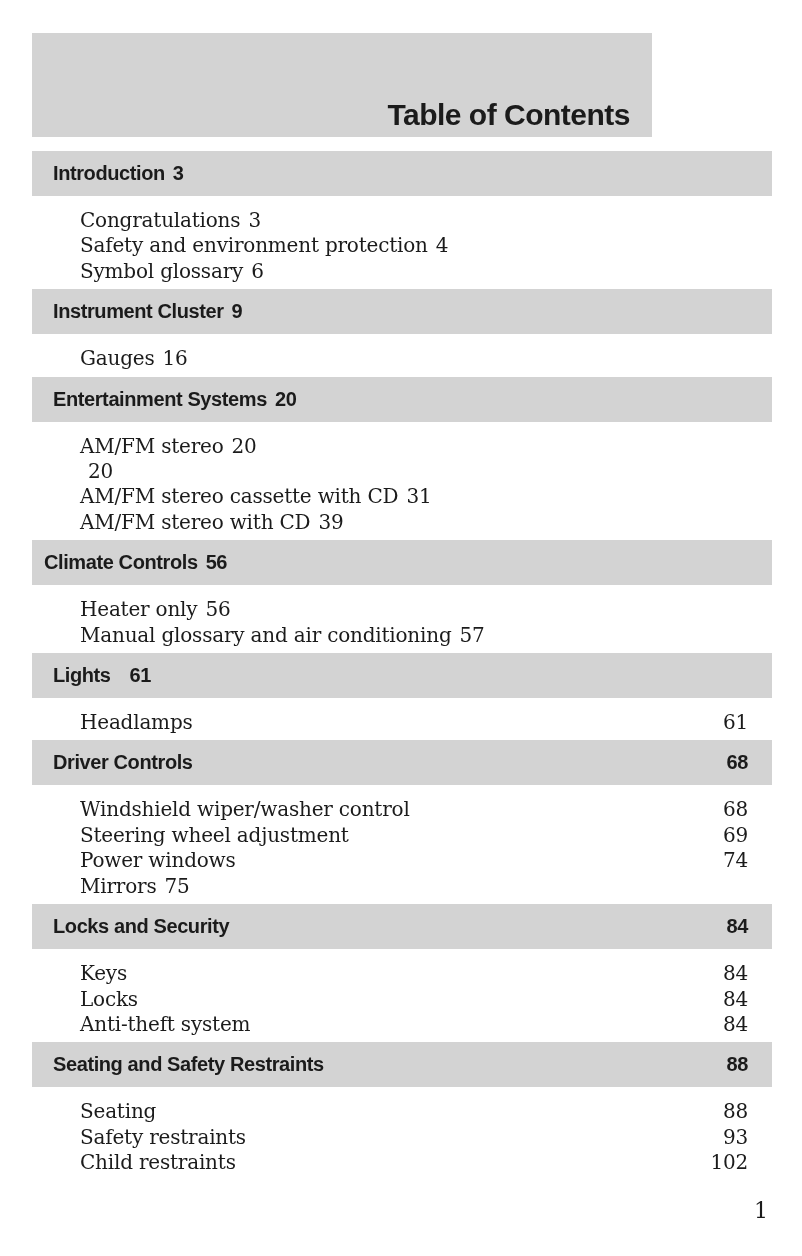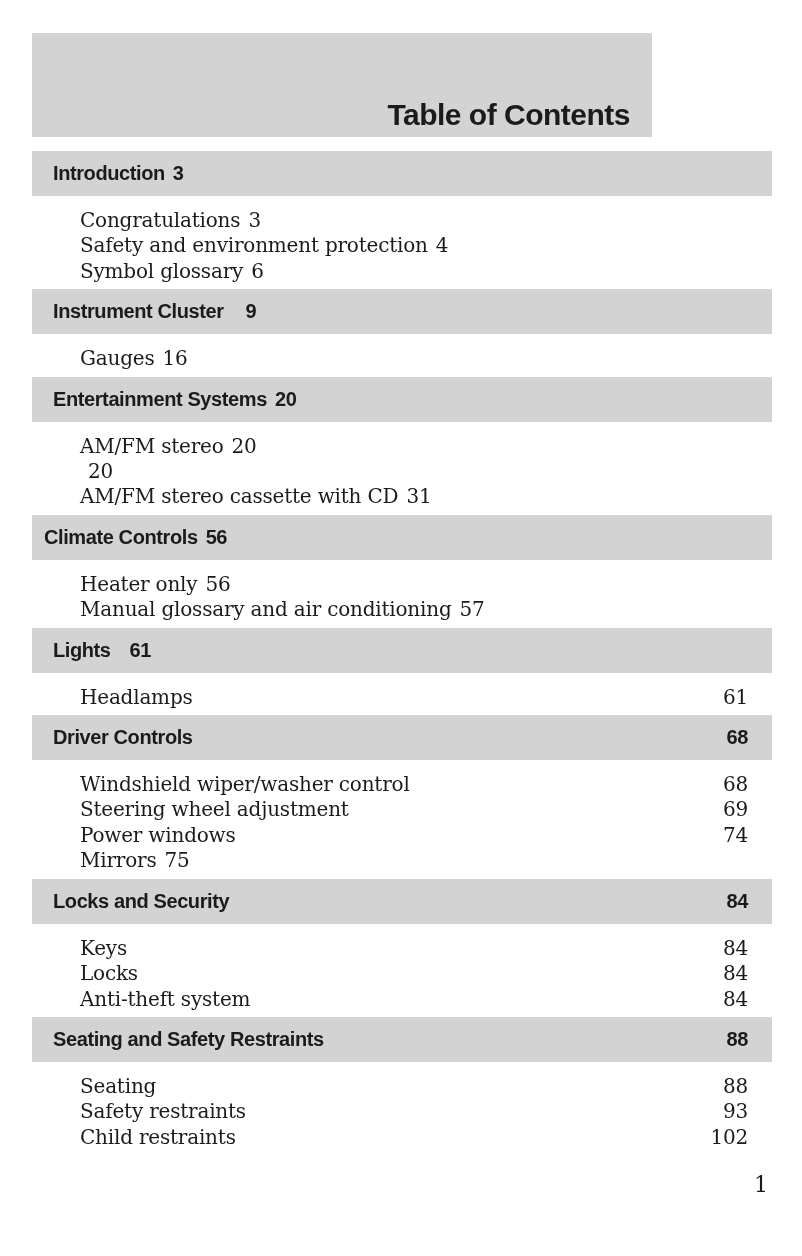--- a/index.html
+++ b/index.html
@@ -105,21 +105,21 @@
   </li>
 
   <li class="toc-item">
     <span class="item-label">Symbol glossary</span>
     <span class="item-page inline">6</span>
   </li>
 </ul>
   </section>
 
   <section class="toc-section">
-    <div class="section-bar" style="background: rgb(211, 211, 211); gap: 14px;">
+    <div class="section-bar" style="background: rgb(211, 211, 211);">
       <span class="section-title">Instrument Cluster</span>
       <span class="section-page inline">9</span>
     </div>
     <ul class="items">
   <li class="toc-item">
     <span class="item-label">Gauges</span>
     <span class="item-page inline">16</span>
   </li>
 </ul>
   </section>
@@ -137,20 +137,24 @@
 
   <li class="toc-item">
     <span class="item-page inline">20</span>
   </li>
 
   <li class="toc-item">
     <span class="item-label">AM/FM stereo cassette with CD</span>
     <span class="item-page inline">31</span>
   </li>
 
+  <li class="toc-item">
+    <span class="item-label">AM/FM stereo with CD</span>
+    <span class="item-page inline">39</span>
+  </li>
 </ul>
   </section>
 
   <section class="toc-section">
     <div class="section-bar" style="background: rgb(211, 211, 211); padding-left: 12px;">
       <span class="section-title">Climate Controls</span>
       <span class="section-page inline">56</span>
     </div>
     <ul class="items">
   <li class="toc-item">

